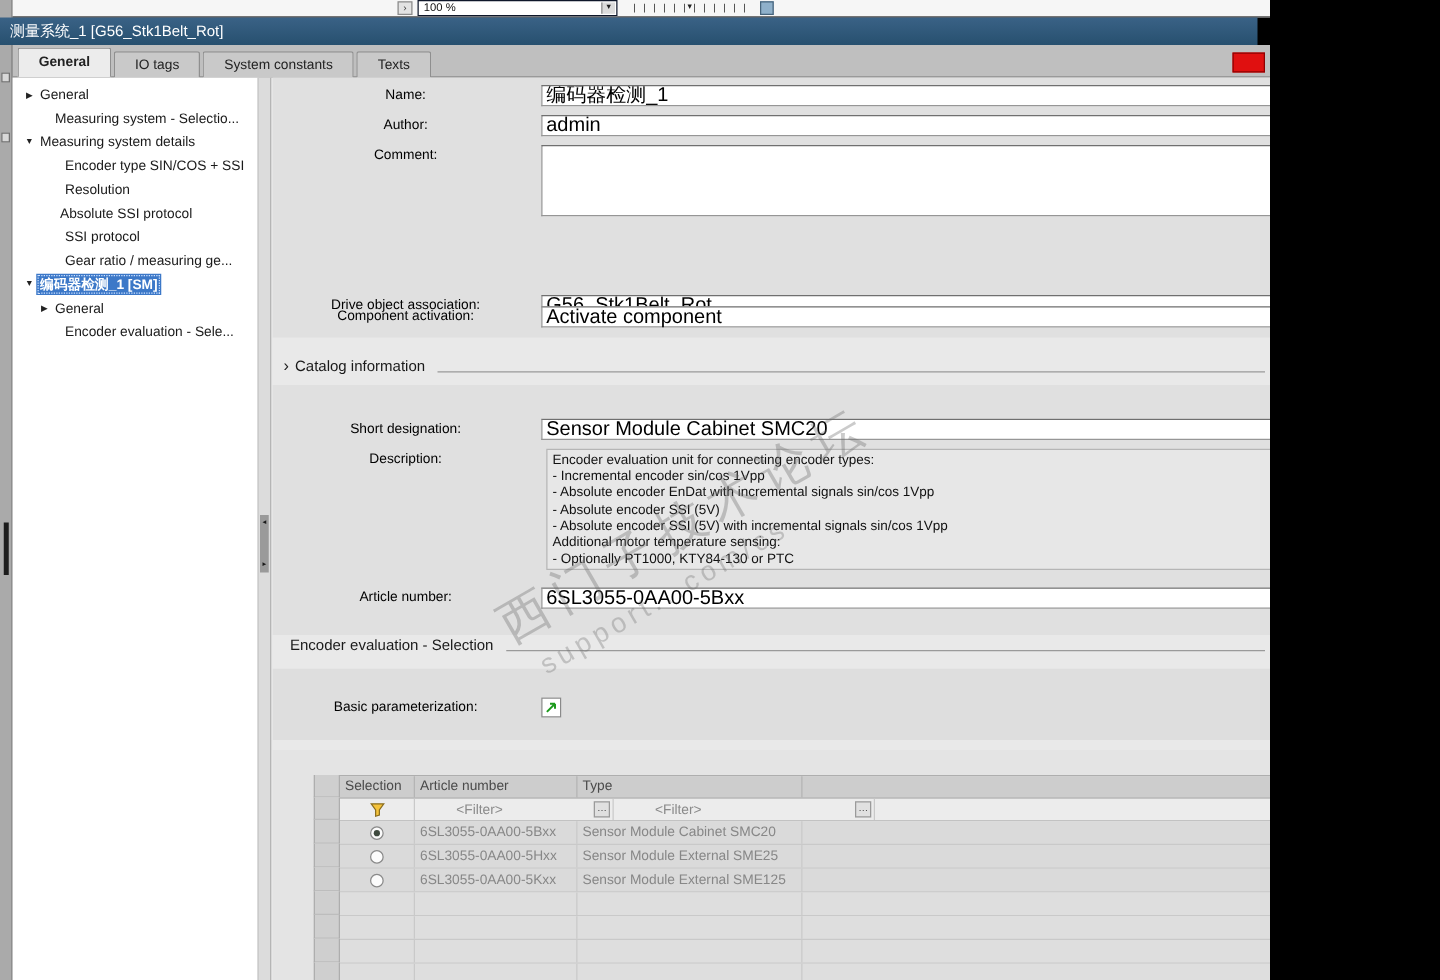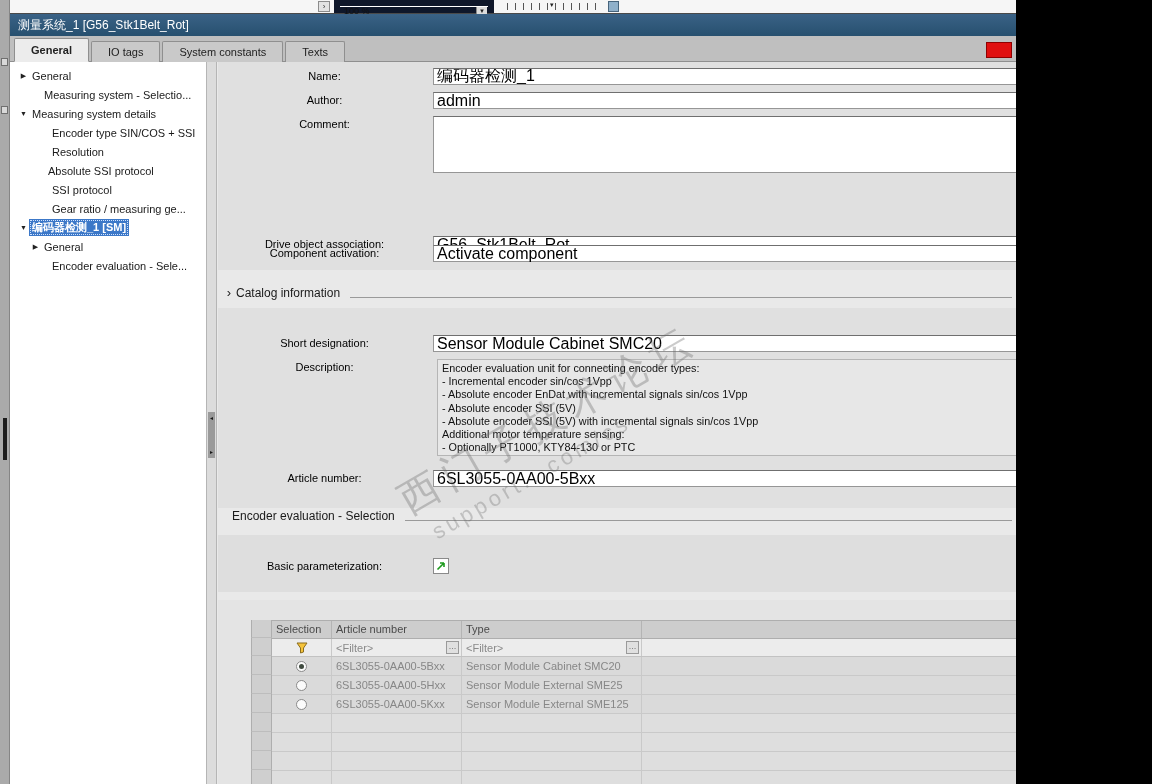--- a/index.html
+++ b/index.html
@@ -7,28 +7,28 @@
   .canvas{position:relative;width:1152px;height:784px;background:#000;}
 
   
   .left-strip{position:absolute;left:0;top:0;width:10px;height:784px;background:#aaa;border-right:1px solid #858585;}
   .strip-icon{position:absolute;left:1px;width:7px;height:8px;background:#d8d8d8;border:1px solid #6f6f6f;}
   .strip-bar{position:absolute;left:3px;top:418px;width:4px;height:42px;background:#1c1c1c;}
 
   
   .mini-toolbar{position:absolute;left:10px;top:0;width:1006px;height:14px;background:#f6f6f6;border-bottom:1px solid #4a4a4a;}
   .mt-btn{position:absolute;left:308px;top:1px;width:12px;height:11px;background:#e3e3e3;border:1px solid #8c8c8c;font-size:8px;line-height:9px;text-align:center;color:#333;}
-  .zoom-combo{position:absolute;left:324px;top:0;width:160px;height:13px;background:#fff;border:6px solid #0f172a;font-size:9px;line-height:11px;padding-left:4px;color:#111;}
+  .zoom-combo{position:absolute;left:324px;top:0;width:160px;height:13px;background:#fff;border:1px solid #0f172a;font-size:9px;line-height:11px;padding-left:4px;color:#111;}
   .zoom-combo .arrow{position:absolute;right:1px;top:1px;width:11px;height:9px;background:#dcdcdc;border-left:1px solid #8c8c8c;font-size:6px;text-align:center;line-height:9px;color:#222;}
   .ruler{position:absolute;left:497px;top:3px;width:96px;height:7px;background:repeating-linear-gradient(90deg,#555 0 1px,transparent 1px 8px);}
   .ruler-pointer{position:absolute;left:540px;top:1px;font-size:7px;color:#222;}
   .mt-icon{position:absolute;left:598px;top:1px;width:11px;height:11px;background:#8fb0ca;border:1px solid #47647c;}
 
   
-  .title-bar{position:absolute;left:10px;top:14px;width:1006px;height:22px;background:linear-gradient(#3a6286,#27506f);color:#fff;font-size:12px;line-height:22px;padding-left:8px;white-space:nowrap;}
+  .title-bar{position:absolute;left:0;top:14px;width:1006px;height:22px;background:linear-gradient(#3a6286,#27506f);color:#fff;font-size:12px;line-height:22px;padding-left:8px;white-space:nowrap;}
 
   
   .tab-row{position:absolute;left:10px;top:36px;width:1006px;height:26px;background:#bfbfbf;border-bottom:1px solid #8f8f8f;}
   .tabs{position:absolute;left:4px;bottom:-1px;display:flex;align-items:flex-end;}
   .tab{height:21px;line-height:20px;padding:0 16px;font-size:11px;background:#c9c9c9;border:1px solid #8f8f8f;border-bottom:none;border-radius:2px 2px 0 0;color:#222;margin-right:2px;white-space:nowrap;}
   .tab.active{background:#ececec;height:24px;line-height:23px;font-weight:bold;border-bottom:1px solid #ececec;}
   .tab-error-badge{position:absolute;right:4px;top:6px;width:26px;height:16px;background:#e01010;border:1px solid #8f0000;}
 
   
   .content{position:absolute;left:10px;top:62px;width:1006px;height:722px;background:#e9e9e9;overflow:hidden;}
@@ -71,21 +71,21 @@
 
   .bp-icon{width:16px;height:16px;background:#fff;border:1px solid #8a8a8a;display:inline-flex;align-items:center;justify-content:center;}
 
   
   .gutter{position:absolute;left:33px;top:558px;width:21px;}
   .gcell{background:#cfcfcf;border-right:1px solid #aeaeae;border-bottom:1px solid #bdbdbd;border-left:1px solid #aeaeae;}
   .table{position:absolute;left:54px;top:558px;width:744px;border-top:1px solid #aeaeae;}
   .thead,.tfilter,.trow{display:flex;}
   .thead{height:18px;background:#cdcdcd;border-bottom:1px solid #aeaeae;}
   .hcell{font-size:11px;color:#4a4a4a;line-height:17px;padding-left:4px;border-right:1px solid #b4b4b4;white-space:nowrap;overflow:hidden;}
-  .tfilter{height:18px;background:#ececec;border-bottom:1px solid #c2c2c2;}
+  .tfilter{height:18px;background:#ececec;border-bottom:1px solid #c2c2c2;gap:29px;}
   .fcell{display:flex;align-items:center;font-size:11px;color:#8a8a8a;padding-left:4px;border-right:1px solid #c9c9c9;position:relative;white-space:nowrap;overflow:hidden;}
   .fbtn{position:absolute;right:2px;top:2px;width:13px;height:13px;background:#e0e0e0;border:1px solid #9a9a9a;font-size:8px;line-height:10px;text-align:center;color:#444;}
   .trow{height:19px;background:#dadada;border-bottom:1px solid #c9c9c9;}
   .trow.empty{background:#dedede;}
   .tcell{font-size:11px;color:#878787;line-height:18px;padding-left:4px;border-right:1px solid #c9c9c9;white-space:nowrap;overflow:hidden;}
   .c-sel{width:60px;flex:none;display:flex;align-items:center;justify-content:center;padding-left:0;}
   .c-art{width:130px;flex:none;}
   .c-type{width:180px;flex:none;}
   .c-rest{flex:1;border-right:none;}
   .radio{width:11px;height:11px;border-radius:50%;border:1px solid #8a8a8a;background:#fbfbfb;position:relative;display:inline-block;}

